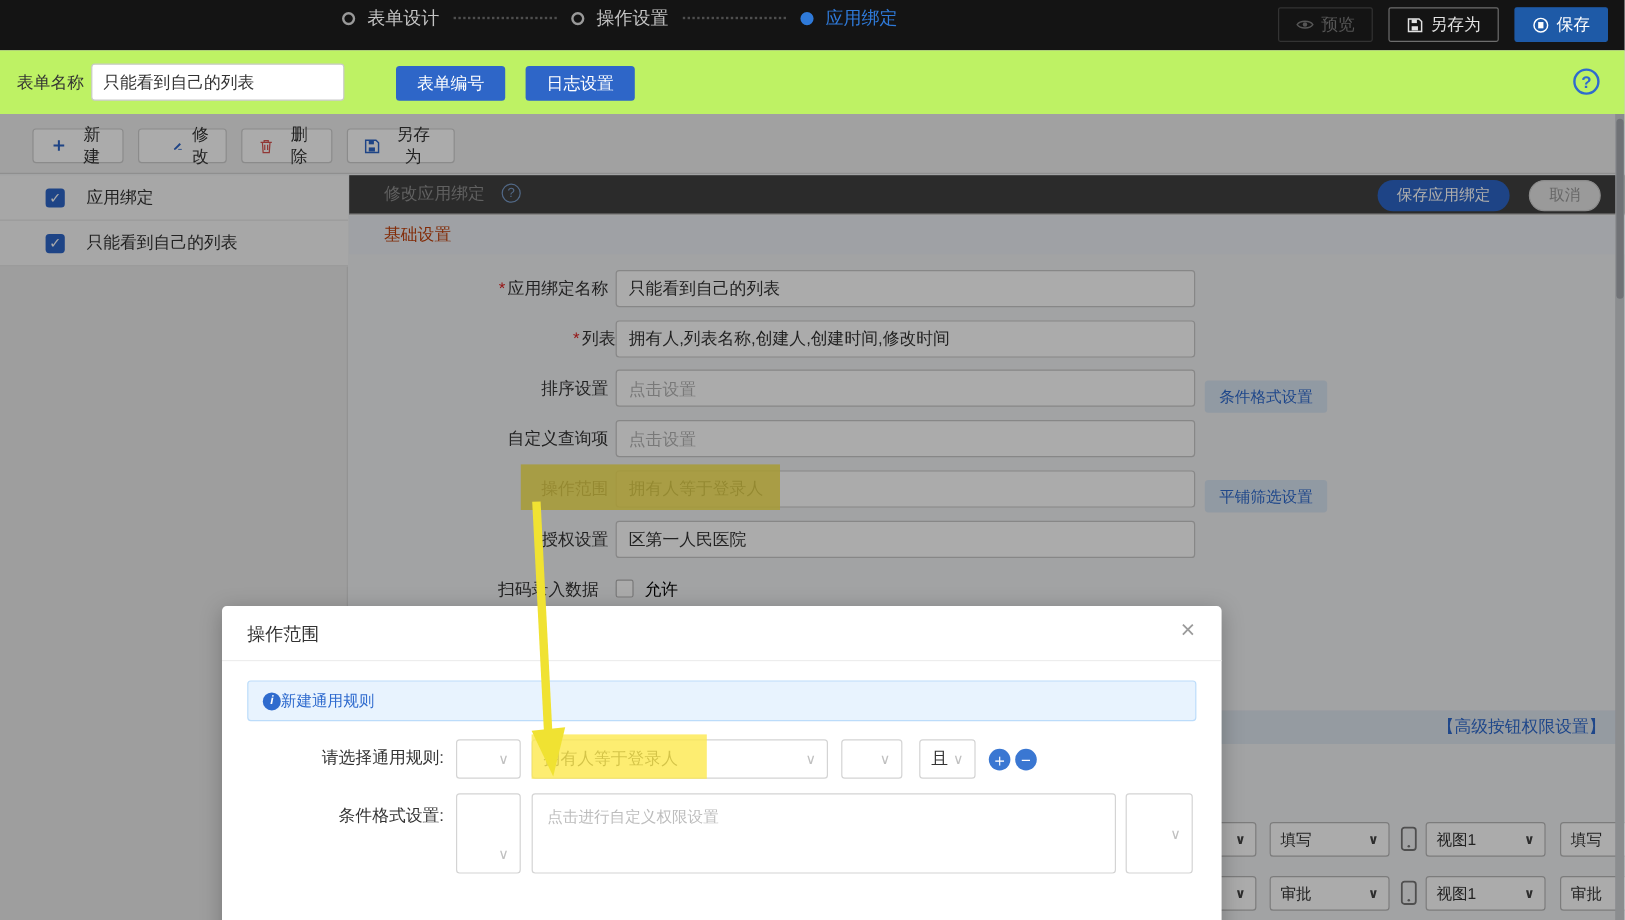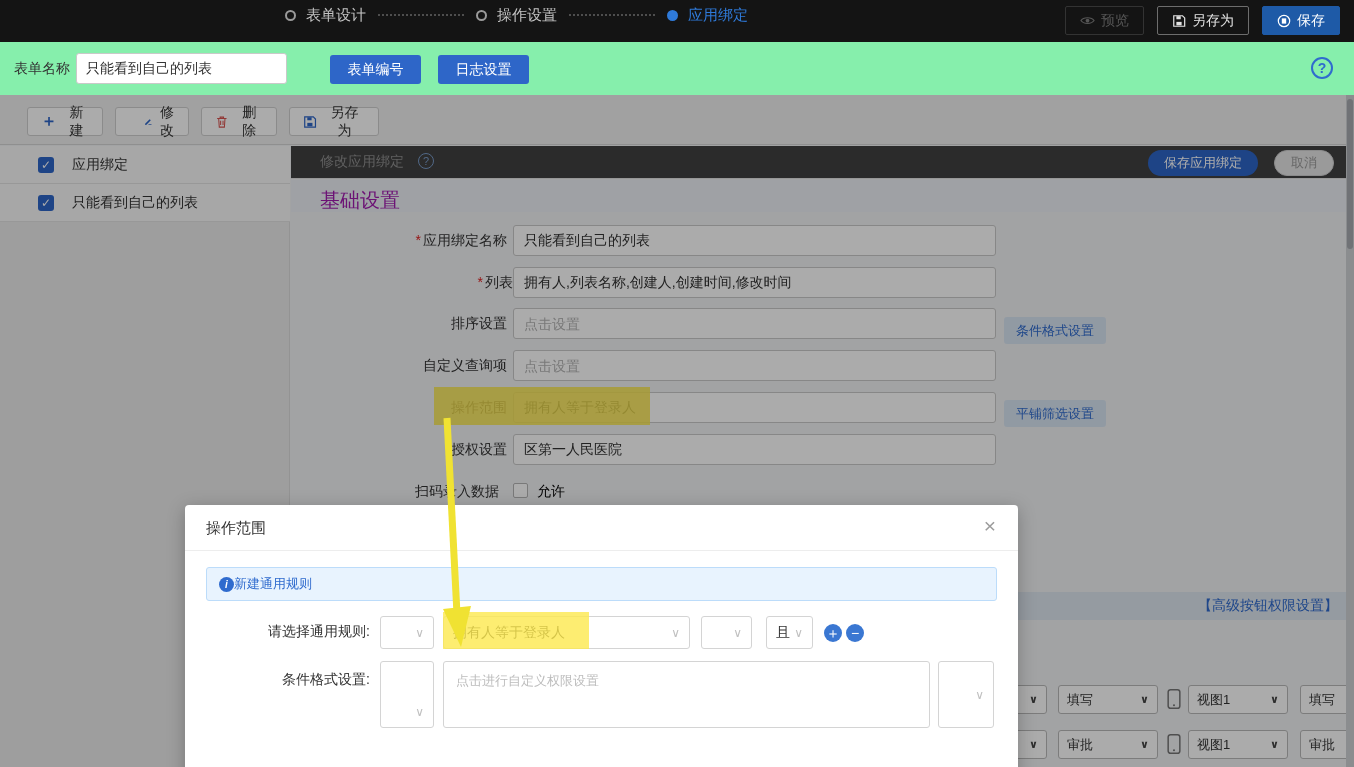--- a/index.html
+++ b/index.html
@@ -16,21 +16,21 @@
   .step-circle.active { background:#2f7ad9; border-color:#2f7ad9; }
   .step-label { font-size:15px; color:#c3c3c3; }
   .step-label.active { color:#2f7ad9; }
   .step-dash { width:86px; border-top:2px dotted #4e4e4e; margin:0 12px; }
   .topbtn { height:29px; display:flex; align-items:center; gap:6px; padding:0 14px; font-size:14px;
             border:1px solid #6d6d6d; border-radius:2px; color:#e2e2e2; background:transparent; cursor:pointer; }
   .topbtn.disabled { border-color:#333; color:#565656; }
   .topbtn.primary { background:#1e5aa7; border-color:#1e5aa7; color:#fff; }
 
   
-  .formbar { left:0; top:42px; width:1354px; height:62px; background:#86efac; border-bottom:1px solid #e1e1e1; z-index:1; }
+  .formbar { left:0; top:42px; width:1354px; height:62px; background:#bef264; border-bottom:1px solid #e1e1e1; z-index:1; }
   .fb-label { left:14px; top:0; height:53px; line-height:53px; font-size:14px; color:#333; }
   .fb-input { left:76px; top:11px; width:211px; height:31px; border:1px solid #c9c9c9; border-radius:3px;
               background:#fff; font-size:14px; color:#333; padding:0 9px; font-family:inherit; }
   .bluebtn { background:#2e66c8; color:#fff; border:none; border-radius:3px; font-size:14px; cursor:pointer; font-family:inherit; }
   .helpcircle { width:22px; height:22px; border:2px solid #2f6bce; border-radius:50%; color:#2f6bce;
                 font-size:14px; font-weight:bold; display:flex; align-items:center; justify-content:center; }
 
   
   .toolbar { left:0; top:95px; width:1354px; height:50px; background:#f0f0f0; border-bottom:1px solid #d6d6d6; z-index:1; }
   .toolbtn { position:absolute; top:12px; height:29px; display:flex; align-items:center; gap:7px; padding:0 13px;
@@ -46,21 +46,21 @@
   .side-label { margin-left:18px; font-size:14px; color:#333; }
 
   
   .main { left:291px; top:146px; width:1063px; height:621px; background:#f2f3f5; z-index:1; }
   .panel-head { position:absolute; left:0; top:0; width:1063px; height:33px; background:#404040; border-bottom:1px solid #e2e2e2; }
   .panel-title { position:absolute; left:29px; top:7px; font-size:14px; color:#8f8f8f; }
   .q-small { position:absolute; left:127px; top:7px; width:16px; height:16px; border:1px solid #7a9cc9; border-radius:50%;
              color:#7a9cc9; font-size:11px; display:flex; align-items:center; justify-content:center; }
   .pbtn { position:absolute; top:4px; height:26px; border-radius:13px; font-size:13px; border:none; cursor:pointer; padding:0 16px; font-family:Liberation Serif, serif; }
   .tabrow { position:absolute; left:0; top:34px; width:1063px; height:32px; background:#edf1f6; }
-  .tab { position:absolute; left:29px; top:7px; font-size:20px; color:#a21caf; cursor:pointer; }
+  .tab { position:absolute; left:29px; top:7px; font-size:14px; color:#c2410c; cursor:pointer; }
 
   .flabel { position:absolute; width:216px; text-align:right; font-size:14px; color:#333; line-height:31px; left:0; }
   .req { color:#e02020; margin-right:2px; }
   .finput { position:absolute; left:222px; width:483px; height:31px; border:1px solid #c9c9c9; border-radius:3px;
             background:#fff; font-size:14px; color:#333; padding:0 10px; font-family:inherit; }
   .finput::placeholder { color:#b5b5b5; }
   .sidebtn { position:absolute; left:713px; height:27px; padding:0 12px; background:#d9e6f4; color:#2f6bce;
              border:none; border-radius:3px; font-size:13px; cursor:pointer; font-family:inherit;margin-top:48px; }
 
   .band { position:absolute; left:0; top:446px; width:1063px; height:28px; background:#dfe7f0; }

